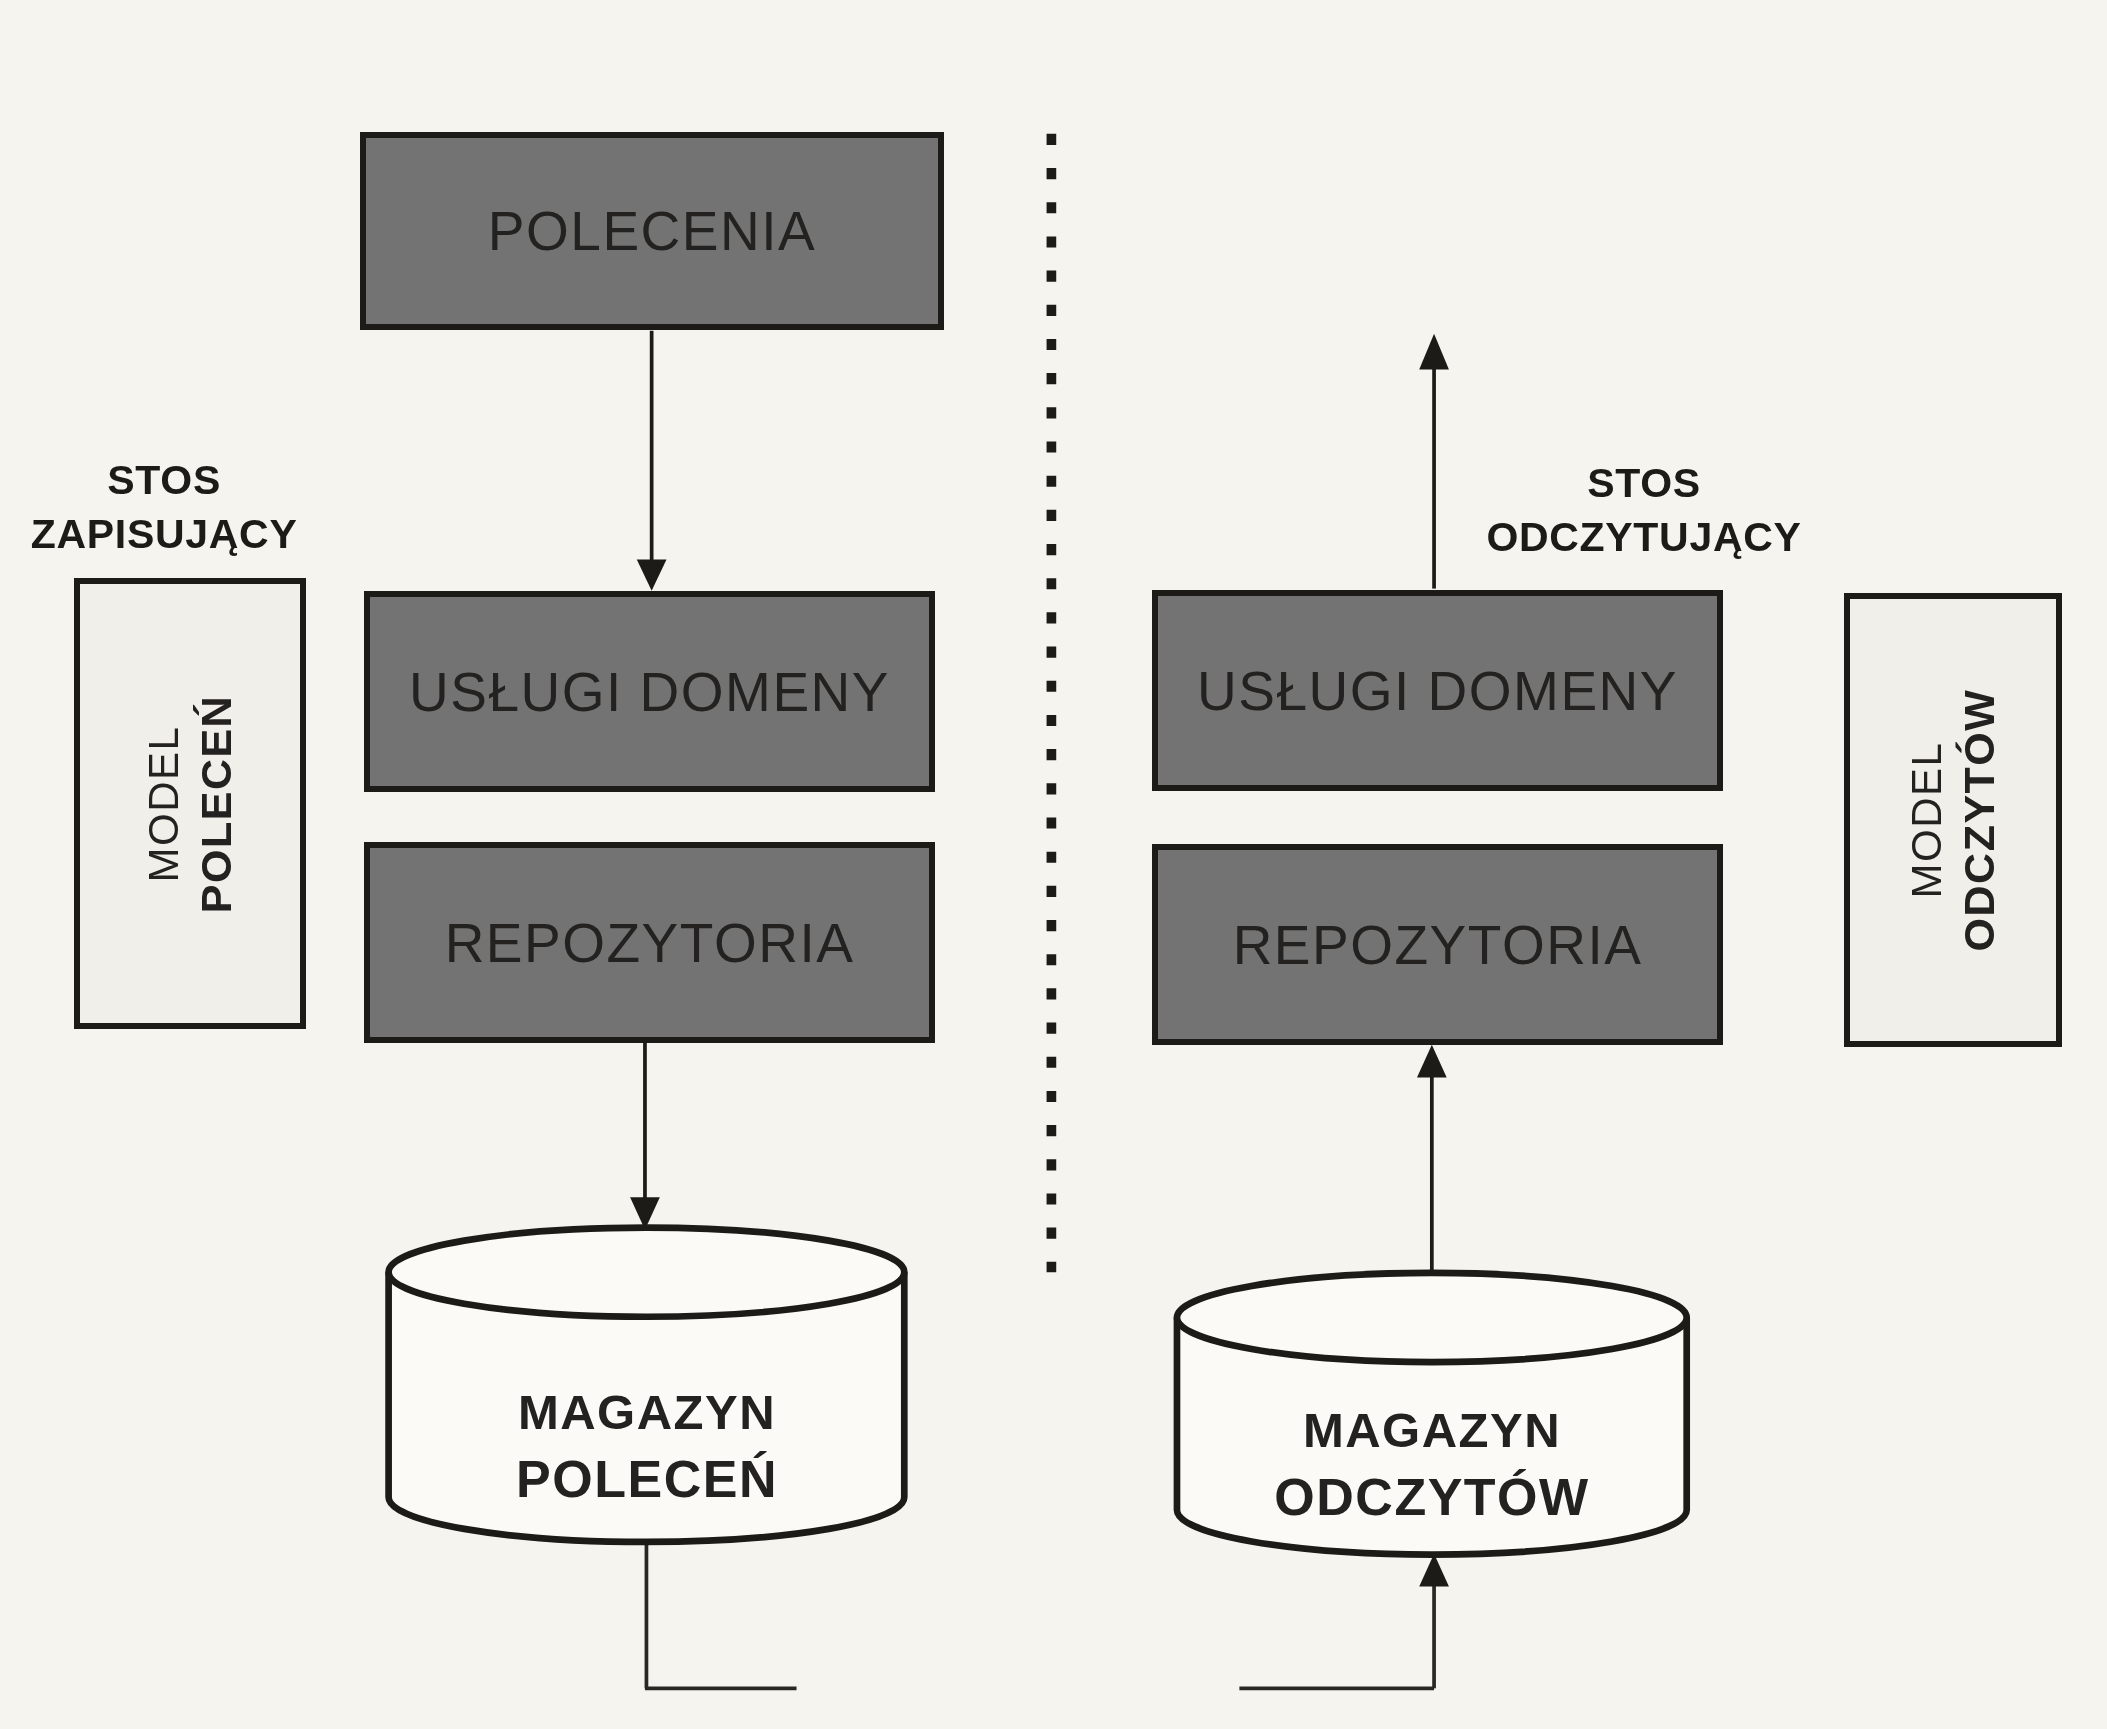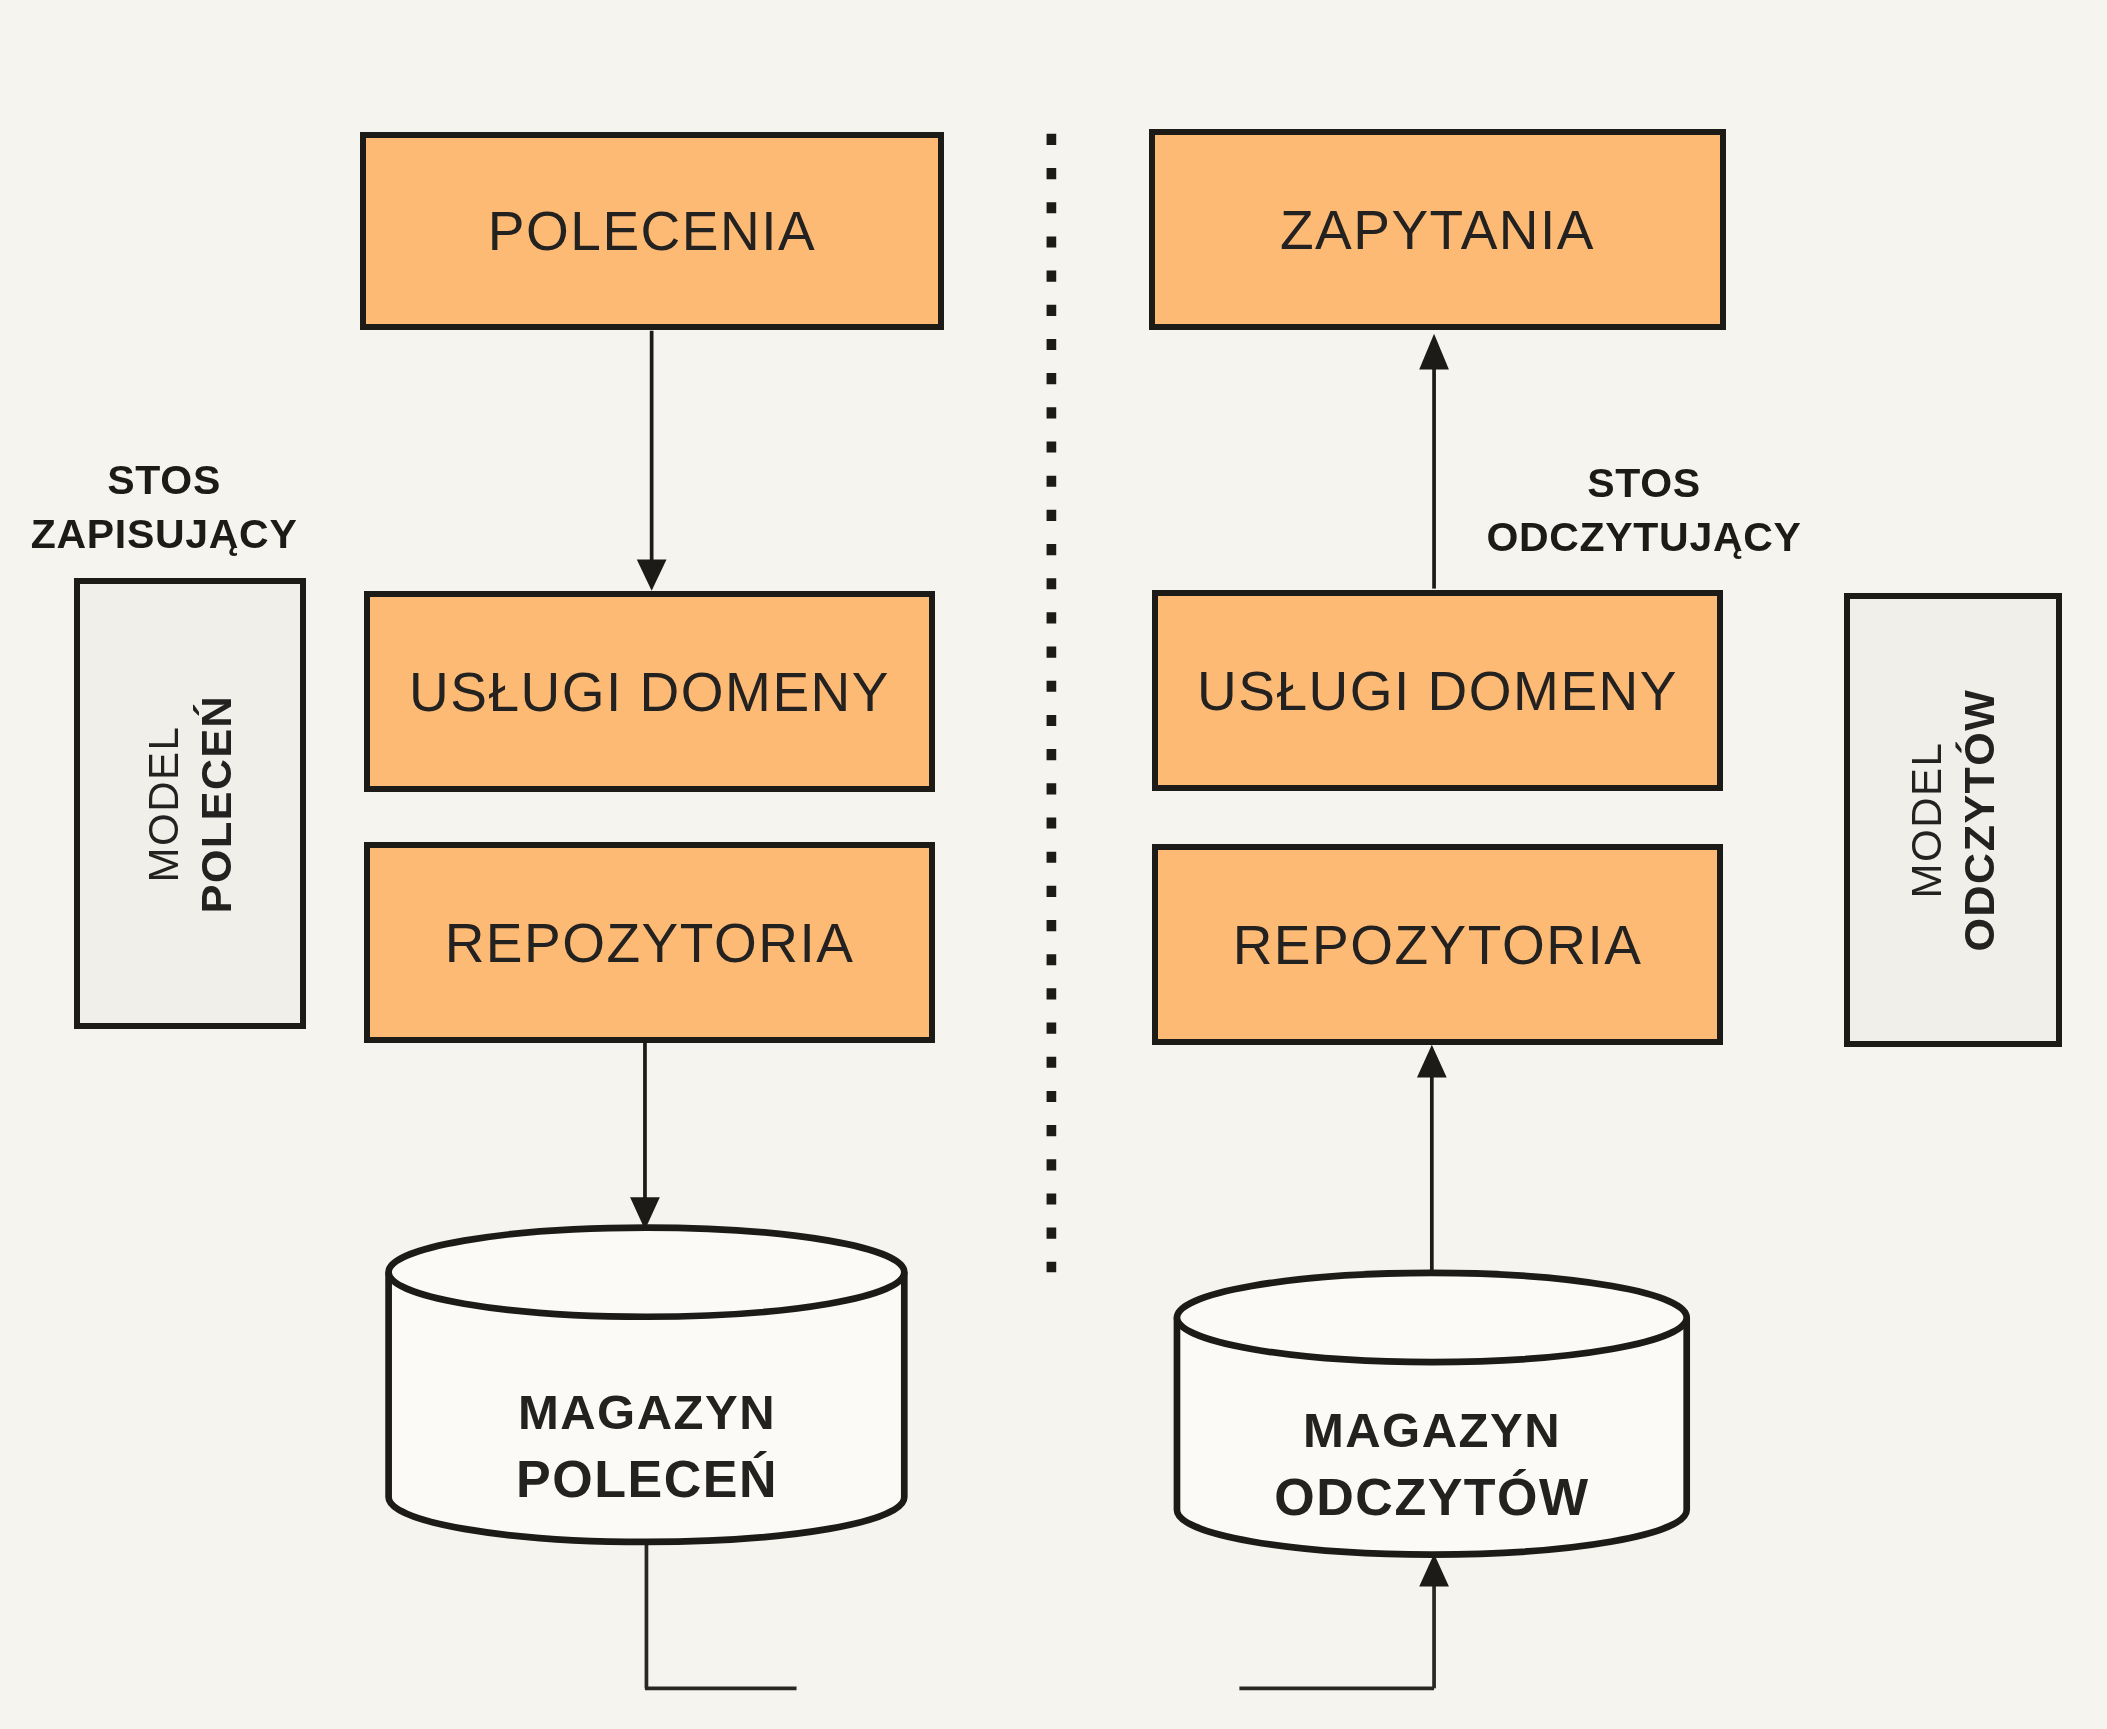--- a/index.html
+++ b/index.html
@@ -18,21 +18,21 @@
   }
   #shapes {
     position: absolute;
     left: 0; top: 0;
     width: 2108px;
     height: 1730px;
   }
   .box {
     position: absolute;
     border: 6.7px solid #1d1b18;
-    background: #fdba74;
+    background: #737373;
     display: flex;
     align-items: center;
     justify-content: center;
     box-sizing: border-box;
     text-align: center;
   }
   .box-label {
     font-size: 55px;
     font-weight: 400;
     letter-spacing: 1.5px;
@@ -163,23 +163,20 @@
   <div class="cyl-label" style="left:424px; top:1351px; width:446px;">
     <span class="cyl-line1">MAGAZYN</span>
     <span class="cyl-line2">POLECEŃ</span>
   </div>
 
   <div class="stack-label" style="left:1473px; top:416px; width:342px;">
     <span>STOS</span><br>
     <span>ODCZYTUJĄCY</span>
   </div>
 
-  <div class="box" style="left:1149px; top:129px; width:577px; height:201px;">
-    <span class="box-label">ZAPYTANIA</span>
-  </div>
 
   <div class="box" style="left:1152px; top:590px; width:571px; height:201px;">
     <span class="box-label">USŁUGI DOMENY</span>
   </div>
 
   <div class="box" style="left:1152px; top:844px; width:571px; height:201px;">
     <span class="box-label">REPOZYTORIA</span>
   </div>
 
   <div class="box model-box" style="left:1844px; top:593px; width:218px; height:454px;">

